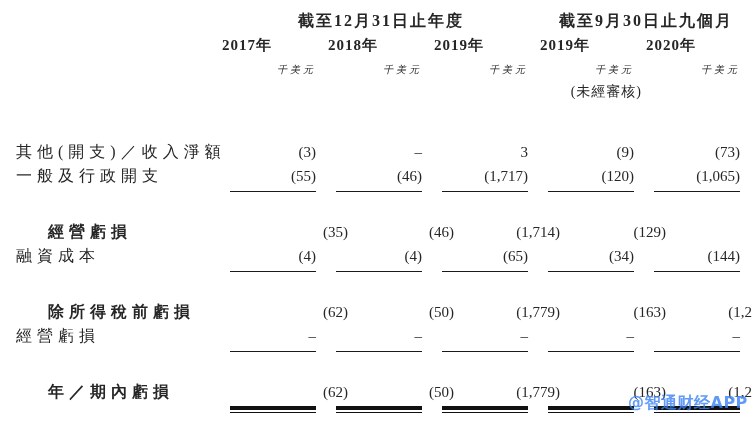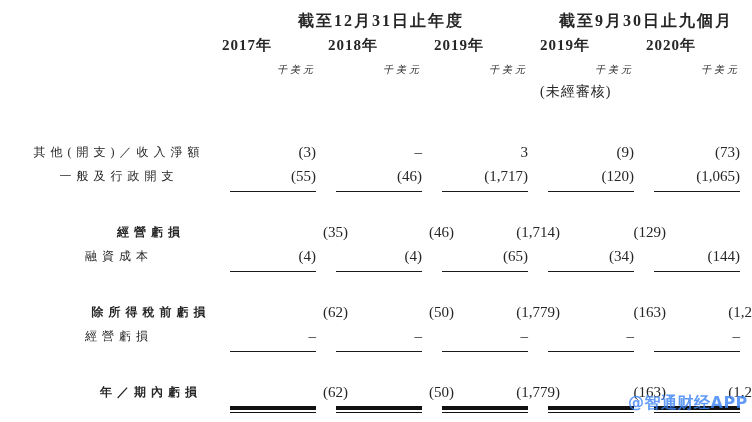--- a/index.html
+++ b/index.html
@@ -19,24 +19,24 @@
   
   .hdrA { margin-top:10px; height:22px; line-height:22px; }
   .grp  { font-weight:bold; font-size:16px; letter-spacing:2px; text-align:center; white-space:nowrap; }
   .g1 { grid-column:2 / 5; }
   .g2 { grid-column:5 / 7; }
   .hdrB { height:26px; line-height:26px; }
   .year { font-weight:bold; font-size:15px; text-align:left; padding-right:12px; letter-spacing:1px; }
   .hdrC { height:24px; line-height:24px; }
   .unit { font-style:italic; font-size:10px; text-align:right; padding-right:12px; letter-spacing:3px; }
   .hdrD { height:20px; line-height:20px; }
-  .note { font-size:14px; padding-right:4px; letter-spacing:1px; grid-column:5; white-space:nowrap; }
+  .note { font-size:14px; text-align:right; padding-right:4px; letter-spacing:1px; grid-column:5; white-space:nowrap; }
   
   .row { height:24px; line-height:24px; }
-  .label { padding-left:16px; font-size:12px; letter-spacing:5px; white-space:nowrap;text-align:center; }
+  .label { padding-left:16px; font-size:16px; letter-spacing:5px; white-space:nowrap; }
   .bold .label { font-weight:bold; }
   .num { text-align:right; padding-right:12px; font-size:15px; }
   .first-row { margin-top:38px; }
   .group-start { margin-top:27px;margin-left:32px; }
   
   .rule-row { margin-top:3px; height:2px; }
   .rule { height:0; border-top:1.5px solid #1a1a1a; margin:0 12px 0 8px; }
   .rule2-row { margin-top:2px; height:9px; }
   .rule2 { height:2px; border-top:4px solid #111; border-bottom:1.5px solid #111; margin:0 12px 0 8px; }
   

